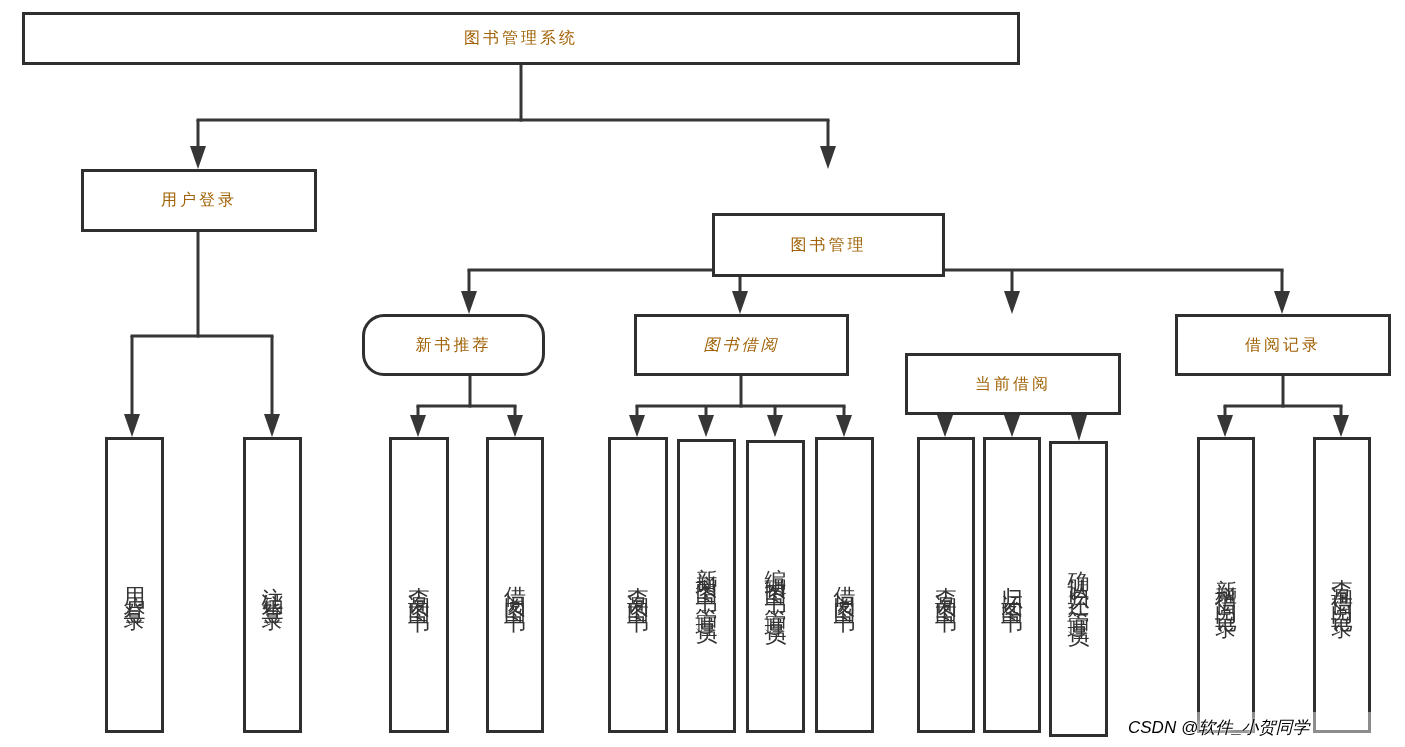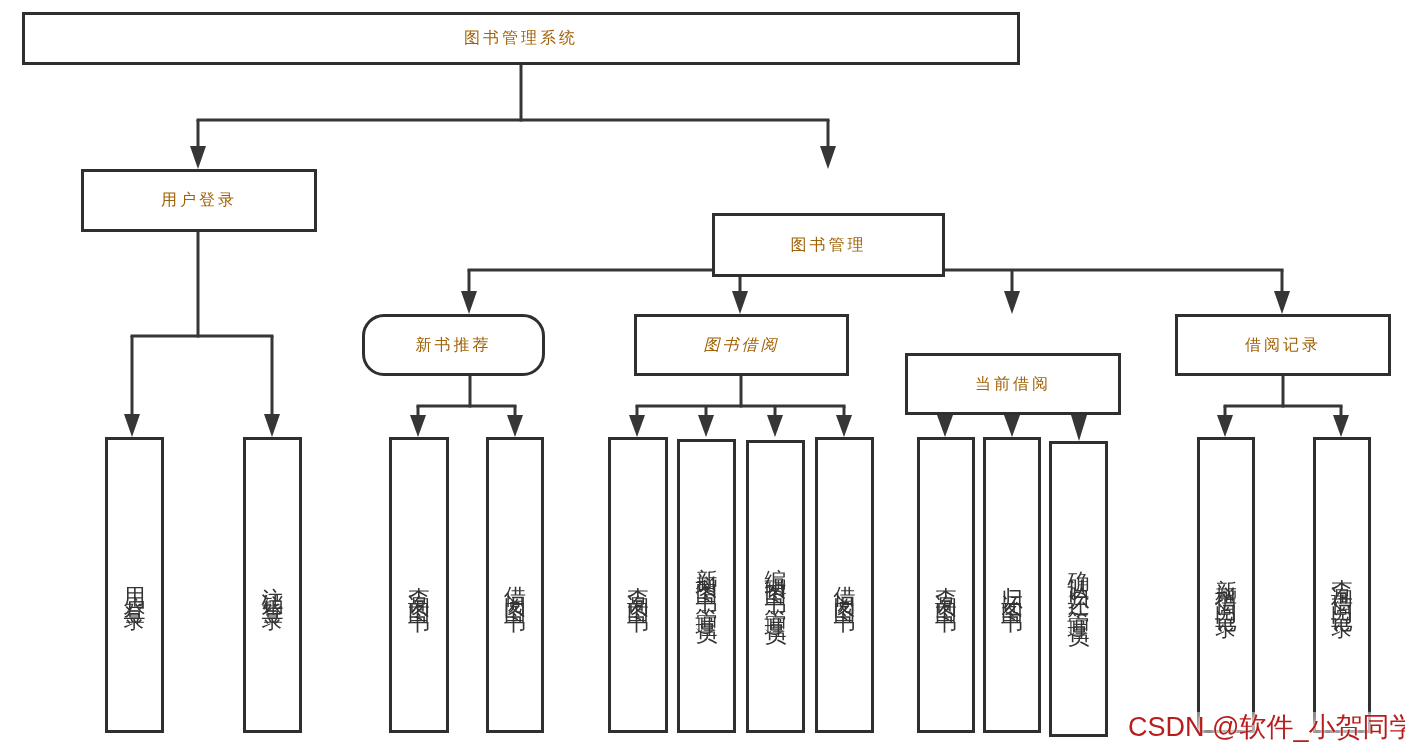--- a/index.html
+++ b/index.html
@@ -15,24 +15,24 @@
   .hlabel{font-size:16px;letter-spacing:3px;color:#a16207;white-space:nowrap;}
   .leaf .vlabel{
     writing-mode:vertical-lr;text-orientation:mixed;
     font-size:22px;letter-spacing:8px;color:#333;line-height:1;
   }
   svg.connectors{position:absolute;left:0;top:0;width:1405px;height:747px;}
   svg.connectors line{stroke:#363636;stroke-width:3;}
   svg.connectors polygon{fill:#363636;}
   .watermark{
     position:absolute;left:1128px;top:712px;width:275px;height:30px;
-    font-size:27px;color:#b91c1c;white-space:nowrap;
+    font-size:17px;color:#000000;white-space:nowrap;
     text-shadow:0 0 5px #ffffff,0 0 2px #ffffff;
     background:rgba(255,255,255,0.45);
-    display:flex;align-items:center;
+    display:flex;align-items:center;font-style:italic;
   }
 </style>
 </head>
 <body>
 
 <div class="canvas">
 
   <svg class="connectors" xmlns="http://www.w3.org/2000/svg">
     <g>
       <line x1="521" y1="65" x2="521" y2="121.5"></line>

